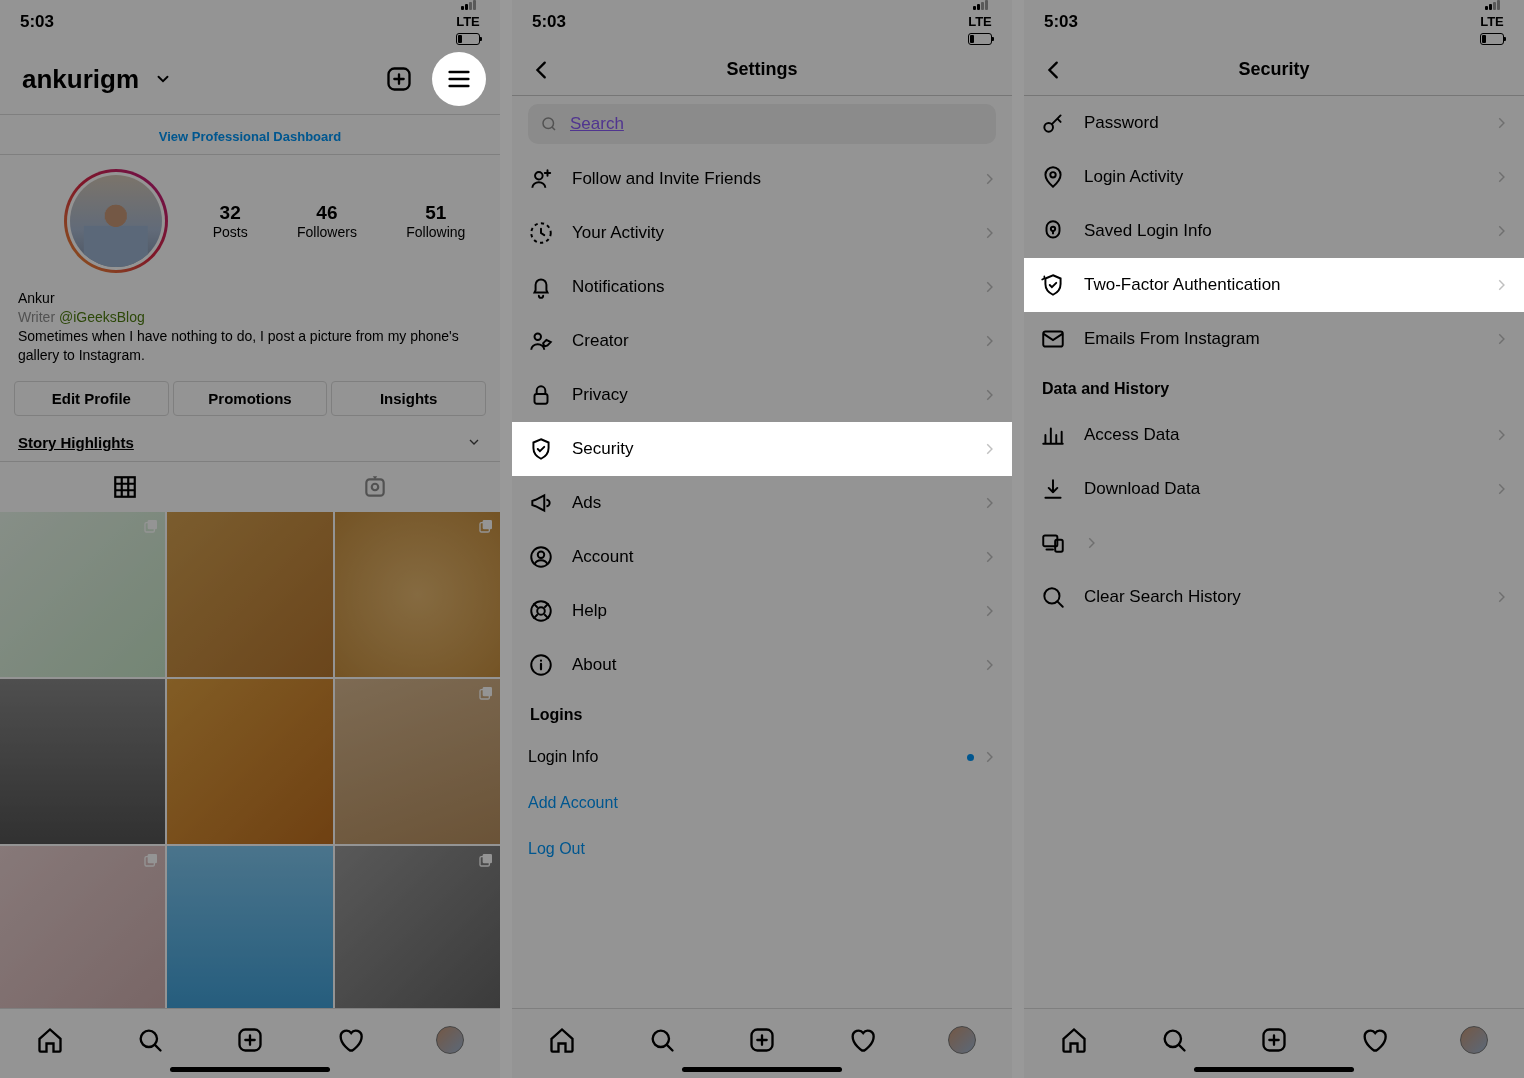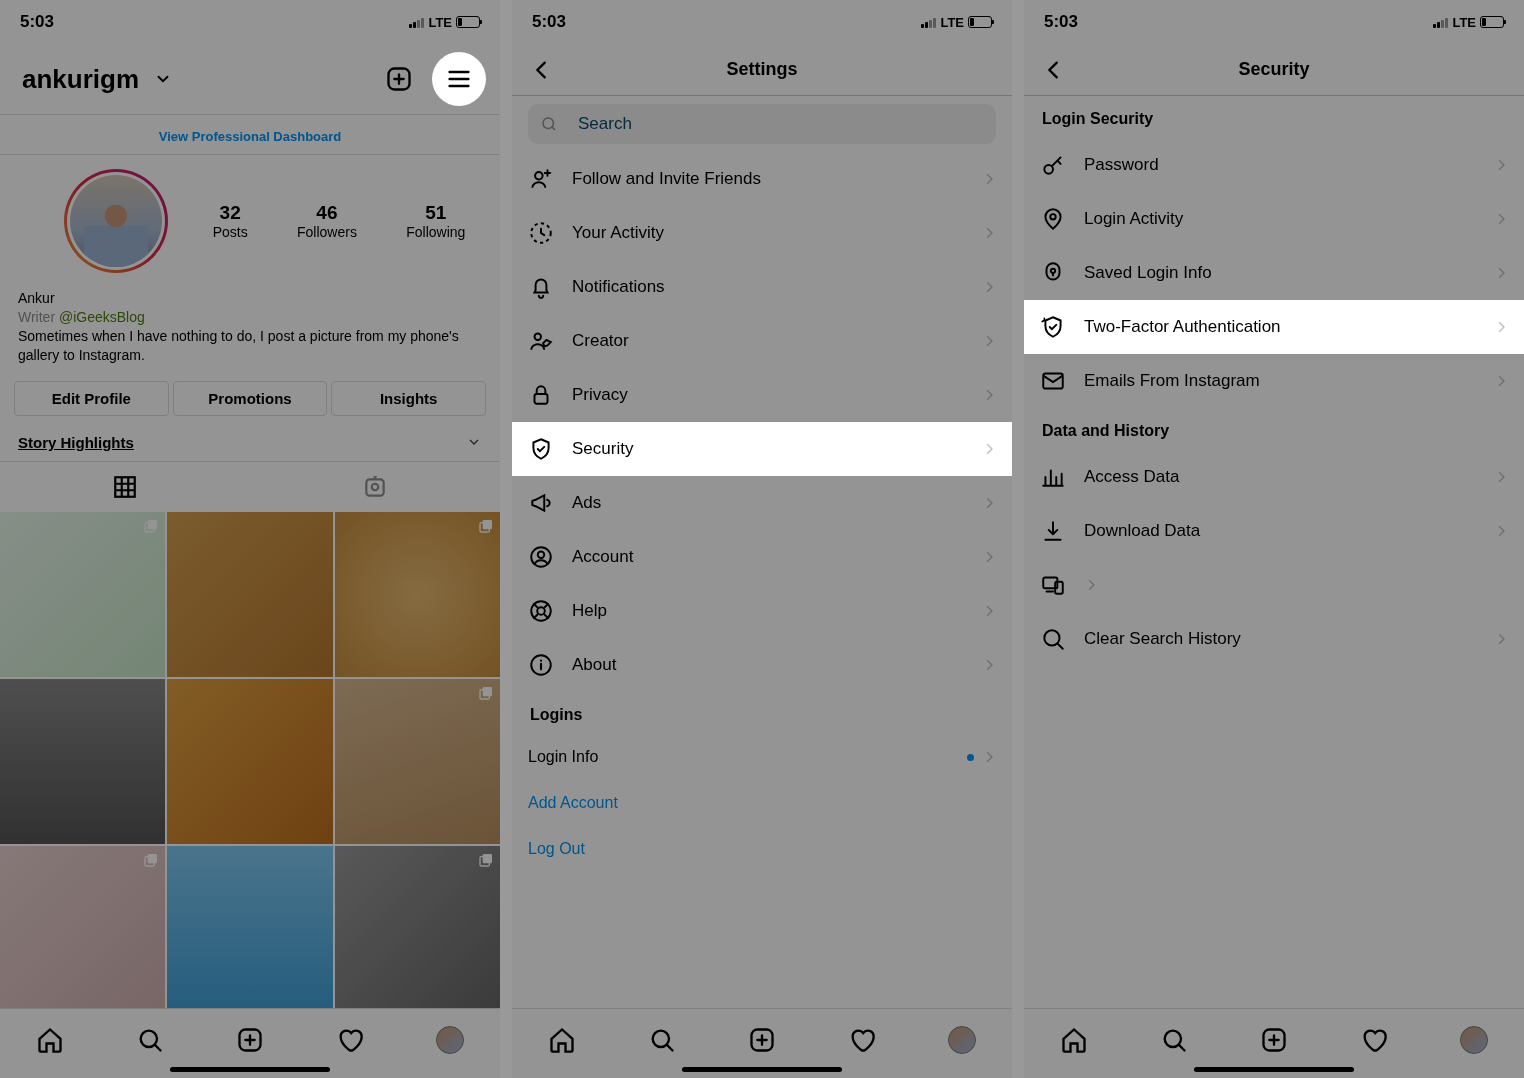--- a/index.html
+++ b/index.html
@@ -31,21 +31,21 @@
   .status-bar {
     height: 44px;
     display: flex;
     align-items: center;
     justify-content: space-between;
     padding: 0 20px;
     font-weight: 600;
     font-size: 17px;
     color: #000;
   }
-  .status-right { display: flex; align-items: center; gap: 4px; font-size: 13px; font-weight:600;}
+  .status-right { display: flex; align-items: center; gap: 4px; font-size: 13px; font-weight:600;flex-direction:column;}
   .battery-shell {
     width: 24px; height: 12px; border: 1.5px solid #000; border-radius: 3px; display:inline-block; position:relative;
   }
   .battery-shell::after { content:''; position:absolute; right:-3px; top:3px; width:2px; height:4px; background:#000; border-radius:0 1px 1px 0;}
   .battery-fill { position:absolute; left:1px; top:1px; bottom:1px; width:20%; background:#000; border-radius:1px;}
   .signal-bars { display:inline-flex; align-items:flex-end; gap:1px; height:11px;}
   .signal-bars span { width:3px; background:#000; border-radius:1px;}
   .signal-bars span:nth-child(1){height:4px;}
   .signal-bars span:nth-child(2){height:6px;}
   .signal-bars span:nth-child(3){height:8px; background:#999;}
@@ -122,21 +122,21 @@
   }
   .nav-avatar { width:28px;height:28px;border-radius:50%;background:linear-gradient(135deg,#c89878,#9db4d0); border:1px solid #777;}
   .home-indicator{position:absolute; bottom:6px; left:50%; transform:translateX(-50%); width:160px; height:5px; background:#000; border-radius:3px;}
 
   
   .nav-header { height:52px; display:flex; align-items:center; justify-content:center; position:relative; border-bottom:0.5px solid #ccc;}
   .nav-back { position:absolute; left:10px; width:40px; height:40px; display:flex; align-items:center; justify-content:center;}
   .nav-title { font-size:18px; font-weight:700;}
   .search-field {
     margin:8px 16px; background:#efefef; border-radius:10px; height:40px;
-    display:flex; align-items:center; padding:0 12px; gap:20px; color:#0c4a6e; font-size:17px;
+    display:flex; align-items:center; padding:0 12px; gap:12px; color:#8b5cf6; font-size:17px;text-decoration:underline;
   }
   .settings-list {}
   .settings-row {
     display:flex; align-items:center; padding: 14px 16px; gap:18px; position:relative;
   }
   .settings-row .lbl { flex:1; font-size:17px;}
   .settings-row.highlighted { background:#fff; position:relative; z-index:10;}
   .row-icon { width:26px; height:26px; display:flex; align-items:center; justify-content:center;}
   .chevron-sm { color:#c0c0c0; }
   .section-hdr { font-size:16px; font-weight:700; padding:14px 18px 10px;}
@@ -555,21 +555,20 @@
 
   <div class="nav-header">
     <div class="nav-back">
       <svg width="22" height="22" viewBox="0 0 24 24">
           <path d="M15 4l-8 8 8 8" stroke="#000" stroke-width="2.5" fill="none" stroke-linecap="round"></path>
         </svg>
     </div>
     <div class="nav-title">Security</div>
   </div>
 
-  <div class="section-hdr">Login Security</div>
 
   <div class="settings-row">
     <div class="row-icon">
         <svg width="26" height="26" viewBox="0 0 24 24">
           <circle cx="8" cy="16" r="4" stroke="#000" stroke-width="1.8" fill="none"></circle>
           <path d="M11 13l8-8M16 8l3 3" stroke="#000" stroke-width="1.8" stroke-linecap="round"></path>
         </svg>
       </div>
     <div class="lbl">Password</div>
     <svg class="chevron-sm" width="14" height="14" viewBox="0 0 24 24">

